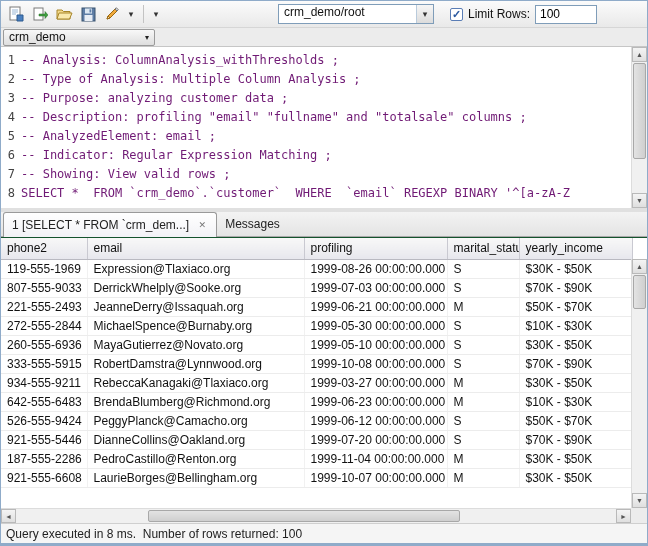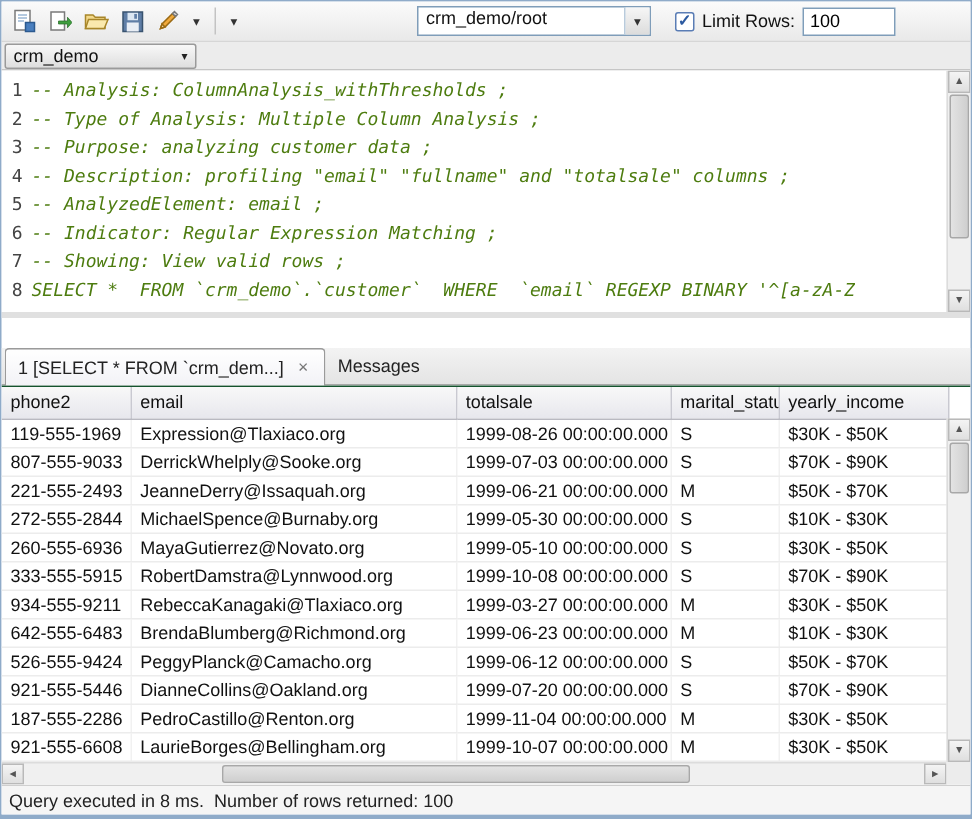--- a/index.html
+++ b/index.html
@@ -41,51 +41,51 @@
     width:62px; height:19px; border:1px solid #7f9db9; padding:0 4px;
     font-family:"Liberation Sans", sans-serif; font-size:12px;
   }
 
   
   .schema-row{
     height:19px; flex:0 0 19px; background:#ececec; border-bottom:1px solid #c6c6c6;
     display:flex; align-items:center; padding-left:2px;
   }
   .schema-combo{
-    width:128px; height:17px; background:linear-gradient(#f8f8f8,#dedede);
+    width:152px; height:17px; background:linear-gradient(#f8f8f8,#dedede);
     border:1px solid #9a9a9a; border-radius:2px; display:flex; align-items:center;
   }
   .schema-combo .combo-text{ flex:1; padding:0 5px; }
   .schema-combo .sc-arrow{ width:14px; font-size:8px; color:#222; text-align:center; }
 
   
   .editor{ height:161px; flex:0 0 161px; background:#fff; position:relative; overflow:hidden; }
   .lines{ position:absolute; left:0; right:16px; top:4px; bottom:0; overflow:hidden; }
   .line{ display:flex; height:19px; line-height:19px; font-family:"DejaVu Sans Mono", monospace; font-size:12px; }
   .gutter{ width:14px; text-align:right; color:#444; flex:0 0 14px; }
-  .code{ white-space:pre; margin-left:6px; color:#4d7c0f; overflow:hidden;font-style:italic; }
+  .code{ white-space:pre; margin-left:6px; color:#701a75; overflow:hidden; }
 
   
   .vscroll{ position:absolute; right:0; top:0; bottom:0; width:16px; background:#f0f0f0; border-left:1px solid #dcdcdc; }
   .sb-btn{
     height:15px; background:linear-gradient(#f4f4f4,#dfdfdf); border:1px solid #b9b9b9;
     display:flex; align-items:center; justify-content:center; font-size:7px; color:#555;
   }
   .sb-btn.h{ width:15px; height:100%; }
   .v-thumb{ position:absolute; left:1px; right:1px; background:linear-gradient(90deg,#e3e3e3,#cfcfcf); border:1px solid #a8a8a8; border-radius:2px; }
   .h-thumb{ position:absolute; top:1px; bottom:1px; background:linear-gradient(#e3e3e3,#cfcfcf); border:1px solid #a8a8a8; border-radius:2px; }
   .edit-thumb{ top:16px; height:96px; }
 
   
   .splitter{ height:4px; flex:0 0 4px; background:#e0e0e0; }
 
   
   .tabbar{
     height:25px; flex:0 0 25px; background:linear-gradient(#f3f3f3,#e4e4e4);
-    border-bottom:1px solid #a8a8a8; display:flex; align-items:flex-end; padding-left:2px;margin-top:20px;
+    border-bottom:1px solid #a8a8a8; display:flex; align-items:flex-end; padding-left:2px;
   }
   .tab{
     display:flex; align-items:center; height:24px; padding:0 8px; position:relative;
     font-size:12px; color:#222; white-space:nowrap;
   }
   .tab.active{
     background:linear-gradient(#ffffff,#f2f2f6);
     border:1px solid #9a9a9a; border-bottom:none; border-radius:3px 3px 0 0;
     margin-bottom:-1px; height:25px; z-index:2;
   }
@@ -252,21 +252,21 @@
           <col style="width:217px">
           <col style="width:143px">
         <col style="width:72px">
           <col style="width:113px">
       </colgroup>
       <thead>
         <tr>
 
         <th>phone2</th>
             <th>email</th>
-            <th>totalsale</th>
+            <th>profiling</th>
             <th>marital_status</th>
             <th>yearly_income</th>
           </tr>
       </thead>
       <tbody>
 
       <tr>
           <td>119-555-1969</td>
           <td>Expression@Tlaxiaco.org</td>
           <td>1999-08-26 00:00:00.000</td>

